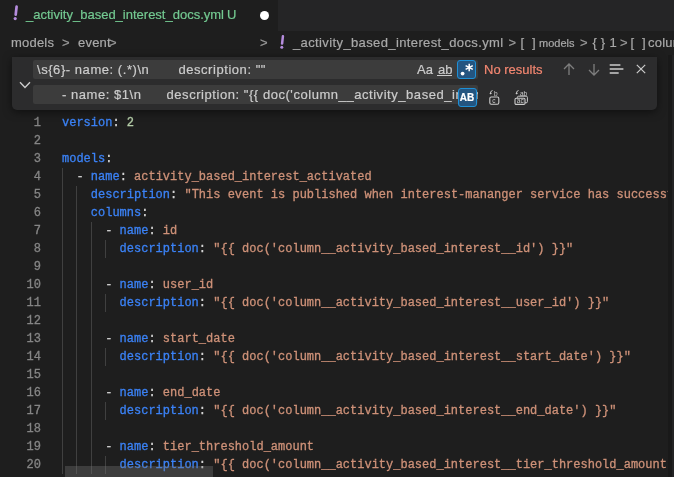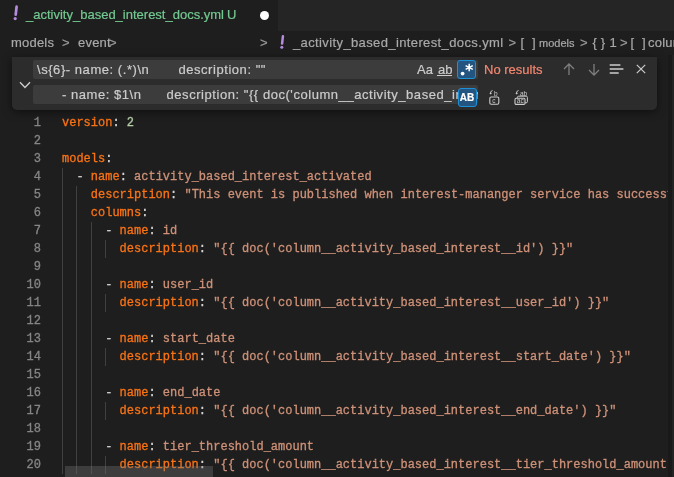--- a/index.html
+++ b/index.html
@@ -15,21 +15,21 @@
   .tab .dot { position:absolute; left:260px; top:10.5px; width:9px; height:9px; border-radius:50%; background:#ffffff; }
 
   
   .crumbs { position:absolute; left:0; top:31px; width:674px; height:24px; line-height:24px; font-size:13px; letter-spacing:0.2px; color:#a9a9a9; white-space:pre; }
   .crumbs span { position:absolute; top:0; }
   .crumbs .sep { font-size:13px; color:#9a9a9a; letter-spacing:0; }
 
   
   .gutter { position:absolute; left:0; top:0; width:41px; text-align:right; font-family:"Liberation Mono",monospace; font-size:12px; line-height:18px; color:#858585; -webkit-text-stroke:0.3px; }
   .code { position:absolute; left:62px; top:0; font-family:"Liberation Mono",monospace; font-size:12px; line-height:18px; color:#d4d4d4; white-space:pre; -webkit-text-stroke:0.3px; }
-  .k { color:#f97316; }
+  .k { color:#3b82f6; }
   .s { color:#ce9178; }
   .n { color:#b5cea8; }
   .guide { position:absolute; width:1px; background:#404040; }
 
   
   .findw { position:absolute; left:12px; top:57px; width:645px; height:53px; background:#2c2c2d; border-radius:0 0 5px 5px; box-shadow:0 2px 8px rgba(0,0,0,0.5); }
   .finput { position:absolute; left:21px; width:445px; height:19px; background:#3c3c3c; border-radius:2px; color:#cccccc; font-size:13px; letter-spacing:0.55px; line-height:20px; white-space:pre; overflow:hidden; padding-left:4px; }
   .chev { position:absolute; left:7px; top:24px; }
   .optbox { position:absolute; width:19px; height:19px; border-radius:3px; background:#245580; border:1px solid #1e90d6; }
   .mini { position:absolute; color:#cccccc; font-size:13px; }

